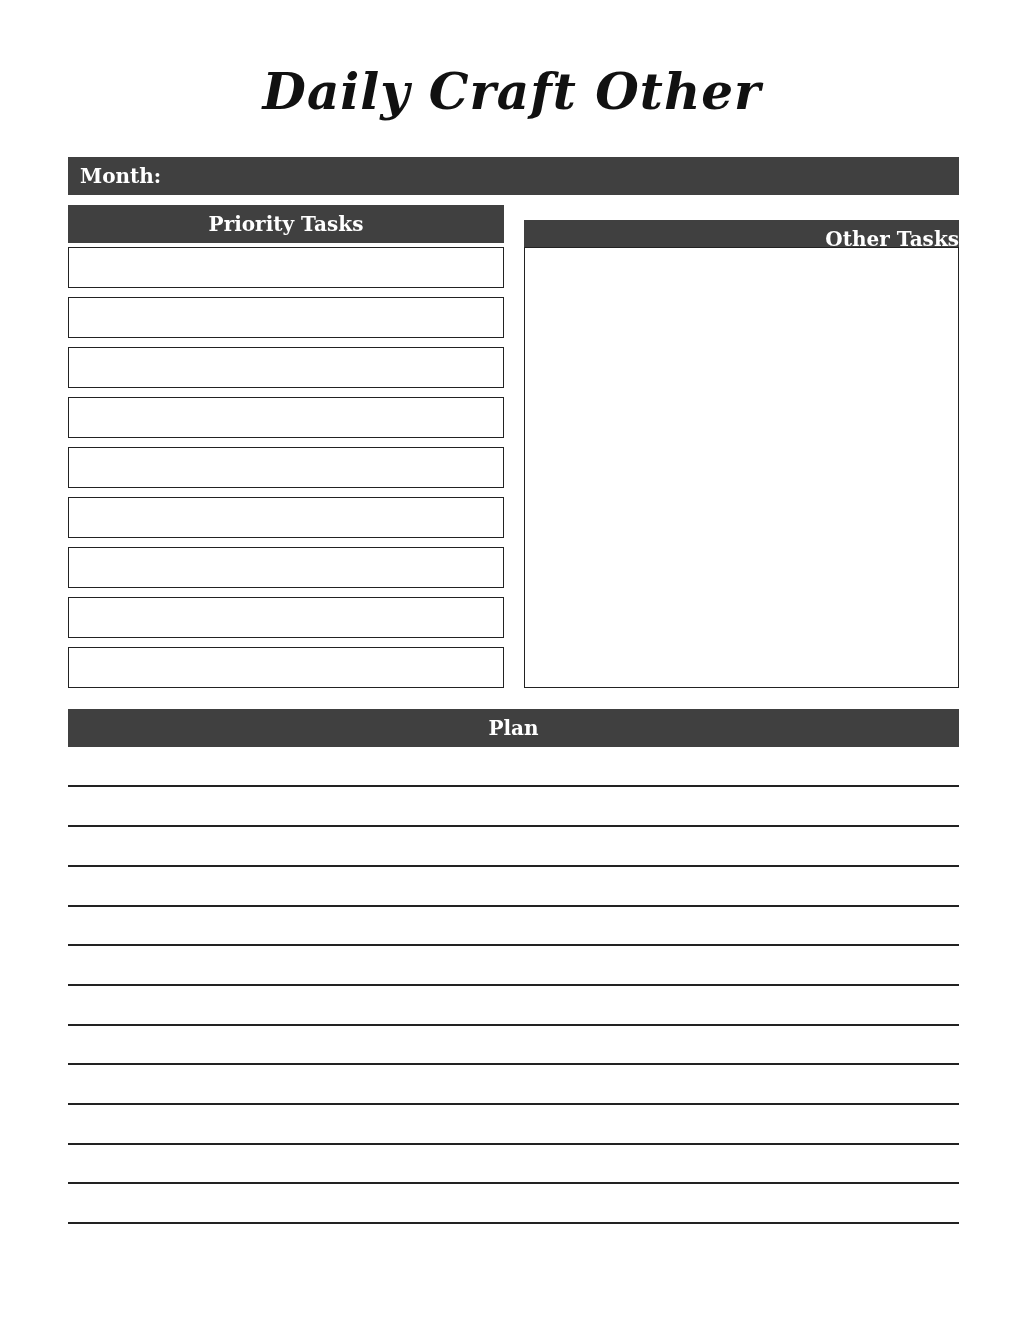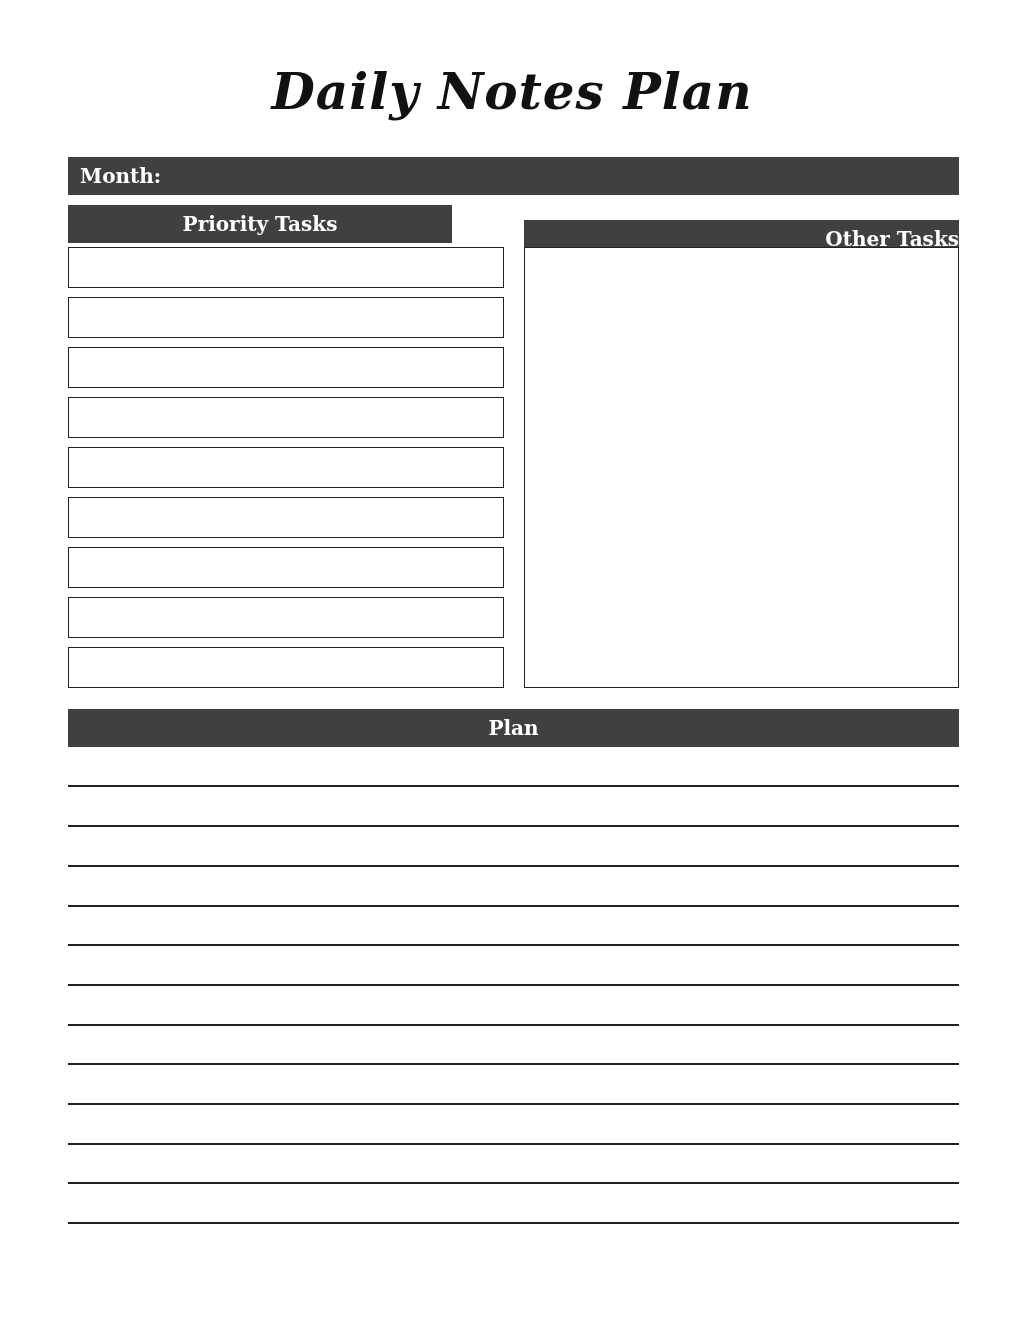--- a/index.html
+++ b/index.html
@@ -8,40 +8,40 @@
       position: absolute; left: 0; top: 62px; width: 1024px; text-align: center;
       font-family: "DejaVu Serif", serif; font-style: italic; font-weight: bold;
       font-size: 50px; color: #111; letter-spacing: 1px;
     }
     .bar {
       position: absolute; background: #404040; color: #ffffff;
       font-family: "DejaVu Serif", serif; font-weight: bold; font-size: 20px;
       height: 38px; line-height: 38px; box-sizing: border-box;
     }
     .bar.month { left: 68px; top: 157px; width: 891px; padding-left: 12px; }
-    .bar.priority { left: 68px; top: 205px; width: 384px; text-align: center; }
+    .bar.priority { left: 68px; top: 205px; width: 436px; text-align: center; }
     .bar.other { left: 524px; top: 220px; width: 435px; text-align: right; }
     .bar.notes { left: 68px; top: 709px; width: 891px; text-align: center; }
     .pbox {
       position: absolute; left: 68px; width: 436px; height: 41px;
       border: 1.5px solid #222; box-sizing: border-box; background: #fff;
     }
     .obox {
       position: absolute; left: 524px; top: 247px; width: 435px; height: 441px;
       border: 1.5px solid #222; box-sizing: border-box; background: #fff;
     }
     .nline {
       position: absolute; left: 68px; width: 891px; height: 0;
       border-top: 2px solid #222;
     }
   </style>
 </head>
 <body>
 
-<div class="title">Daily Notes Plan</div>
+<div class="title">Daily Craft Other</div>
 
 <div class="bar month">
   <span>Month:</span>
 </div>
 
 <div class="bar priority">Priority Tasks</div>
 <div class="bar other">Other Tasks</div>
 
 <div class="pbox" style="top:247px"></div>
 <div class="pbox" style="top:297px"></div>

